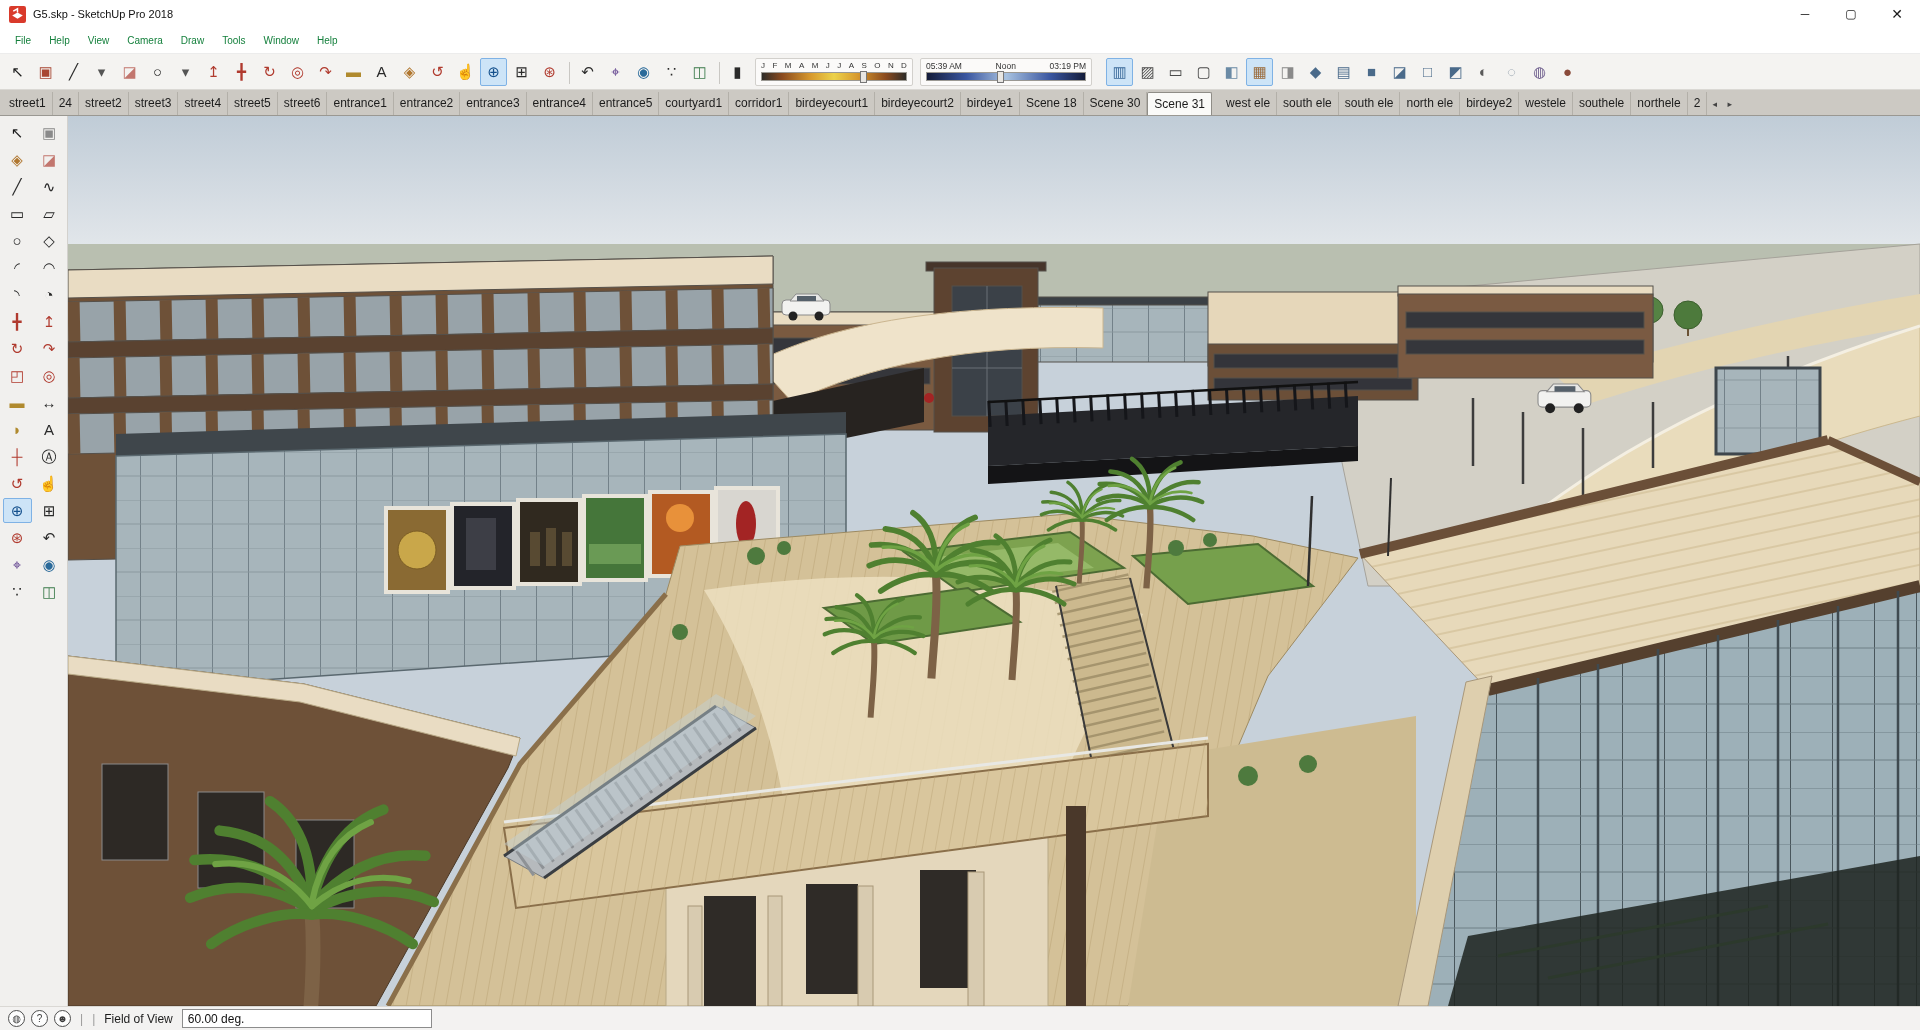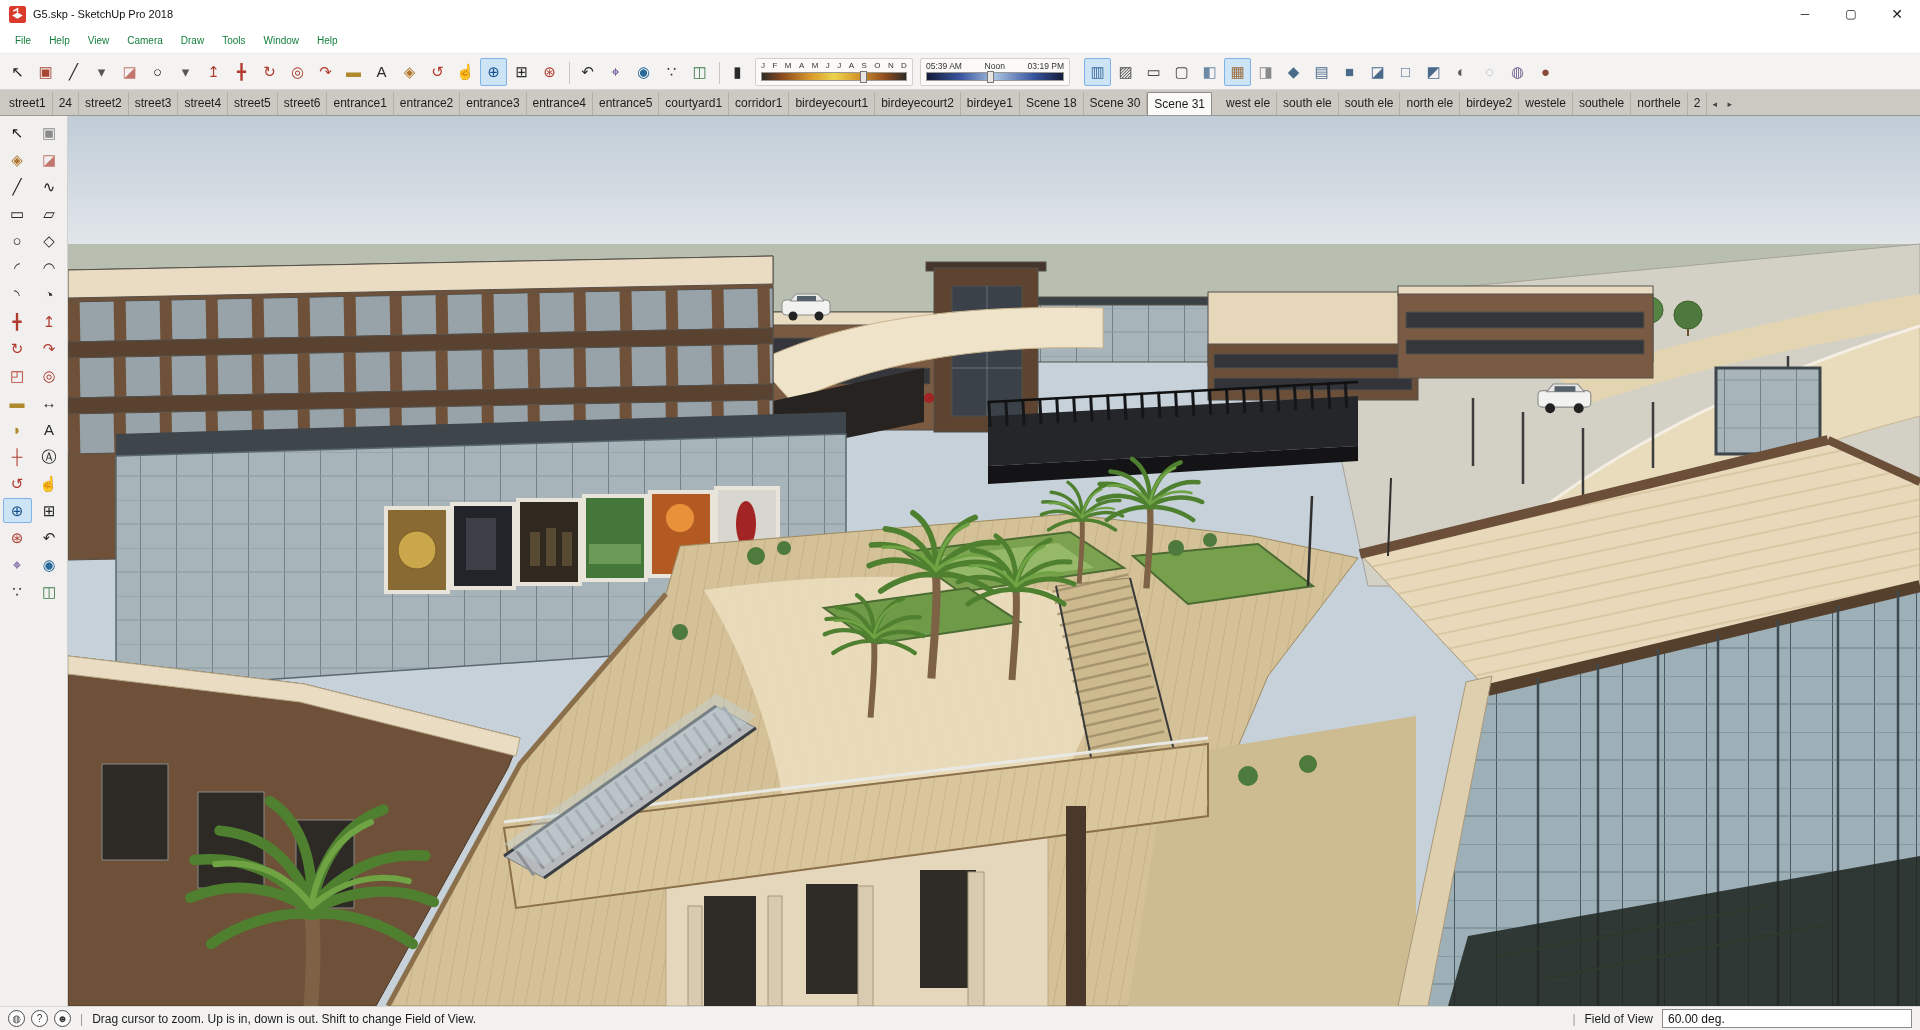--- a/index.html
+++ b/index.html
@@ -23,21 +23,21 @@
   .toolbar{height:36px;background:#f4f3f1;border-bottom:1px solid #dad8d4;display:flex;align-items:center;padding:0 4px;gap:1px}
   .tool-btn{width:27px;height:28px;display:inline-flex;align-items:center;justify-content:center;
     border:1px solid transparent;border-radius:2px;flex:0 0 auto}
   .tool-btn .glyph{font-size:15px;line-height:1}
   .tool-btn.active{background:#cde4f7;border-color:#7fb2e5}
   .tool-btn.sep{width:9px;pointer-events:none;position:relative}
   .tool-btn.sep::after{content:"";position:absolute;left:4px;top:3px;width:1px;height:22px;background:#c9c7c3}
 
   .shadow-date,.shadow-time{height:28px;display:flex;flex-direction:column;justify-content:center;
     border:1px solid #d2d0cc;background:#fbfaf9;border-radius:2px;padding:2px 5px;margin:0 3px;flex:0 0 auto}
-  .shadow-date{width:158px}.shadow-time{width:150px}
+  .shadow-date{width:158px}.shadow-time{width:172px}
   .months-row{display:flex;justify-content:space-between;font-size:8px;color:#333;line-height:1;margin-bottom:2px}
   .date-track{height:9px;border:1px solid #9a9892;position:relative;
     background:linear-gradient(90deg,#2e2c28 0%,#8a4a1e 14%,#d89a2e 34%,#ecd24a 50%,#d89a2e 66%,#8a4a1e 86%,#2e2c28 100%)}
   .date-handle{position:absolute;left:68%;top:-2px;width:7px;height:12px;background:#e8e6e2;border:1px solid #777;}
   .time-row{display:flex;justify-content:space-between;font-size:8.5px;color:#333;line-height:1;margin-bottom:2px}
   .time-track{height:9px;border:1px solid #9a9892;position:relative;
     background:linear-gradient(90deg,#141c3a 0%,#3a56a0 25%,#a8c2e0 50%,#3a56a0 78%,#141c3a 100%)}
   .time-handle{position:absolute;left:44%;top:-2px;width:7px;height:12px;background:#e8e6e2;border:1px solid #777}
 
   
@@ -765,17 +765,16 @@
 
       <span class="status-icon">
         <span>?</span>
       </span>
 
       <span class="status-icon">
         <span>☻</span>
       </span>
     </div>
   <span class="status-divider">|</span>
-  <span class="status-msg">Drag cursor to zoom.  Up is in, down is out. Shift to change Field of View.</span>
   <span class="status-divider">|</span>
   <span class="fov-label">Field of View</span>
   <input class="fov-input" type="text" value="60.00 deg." style="">
 </div>
 
 </body></html>

